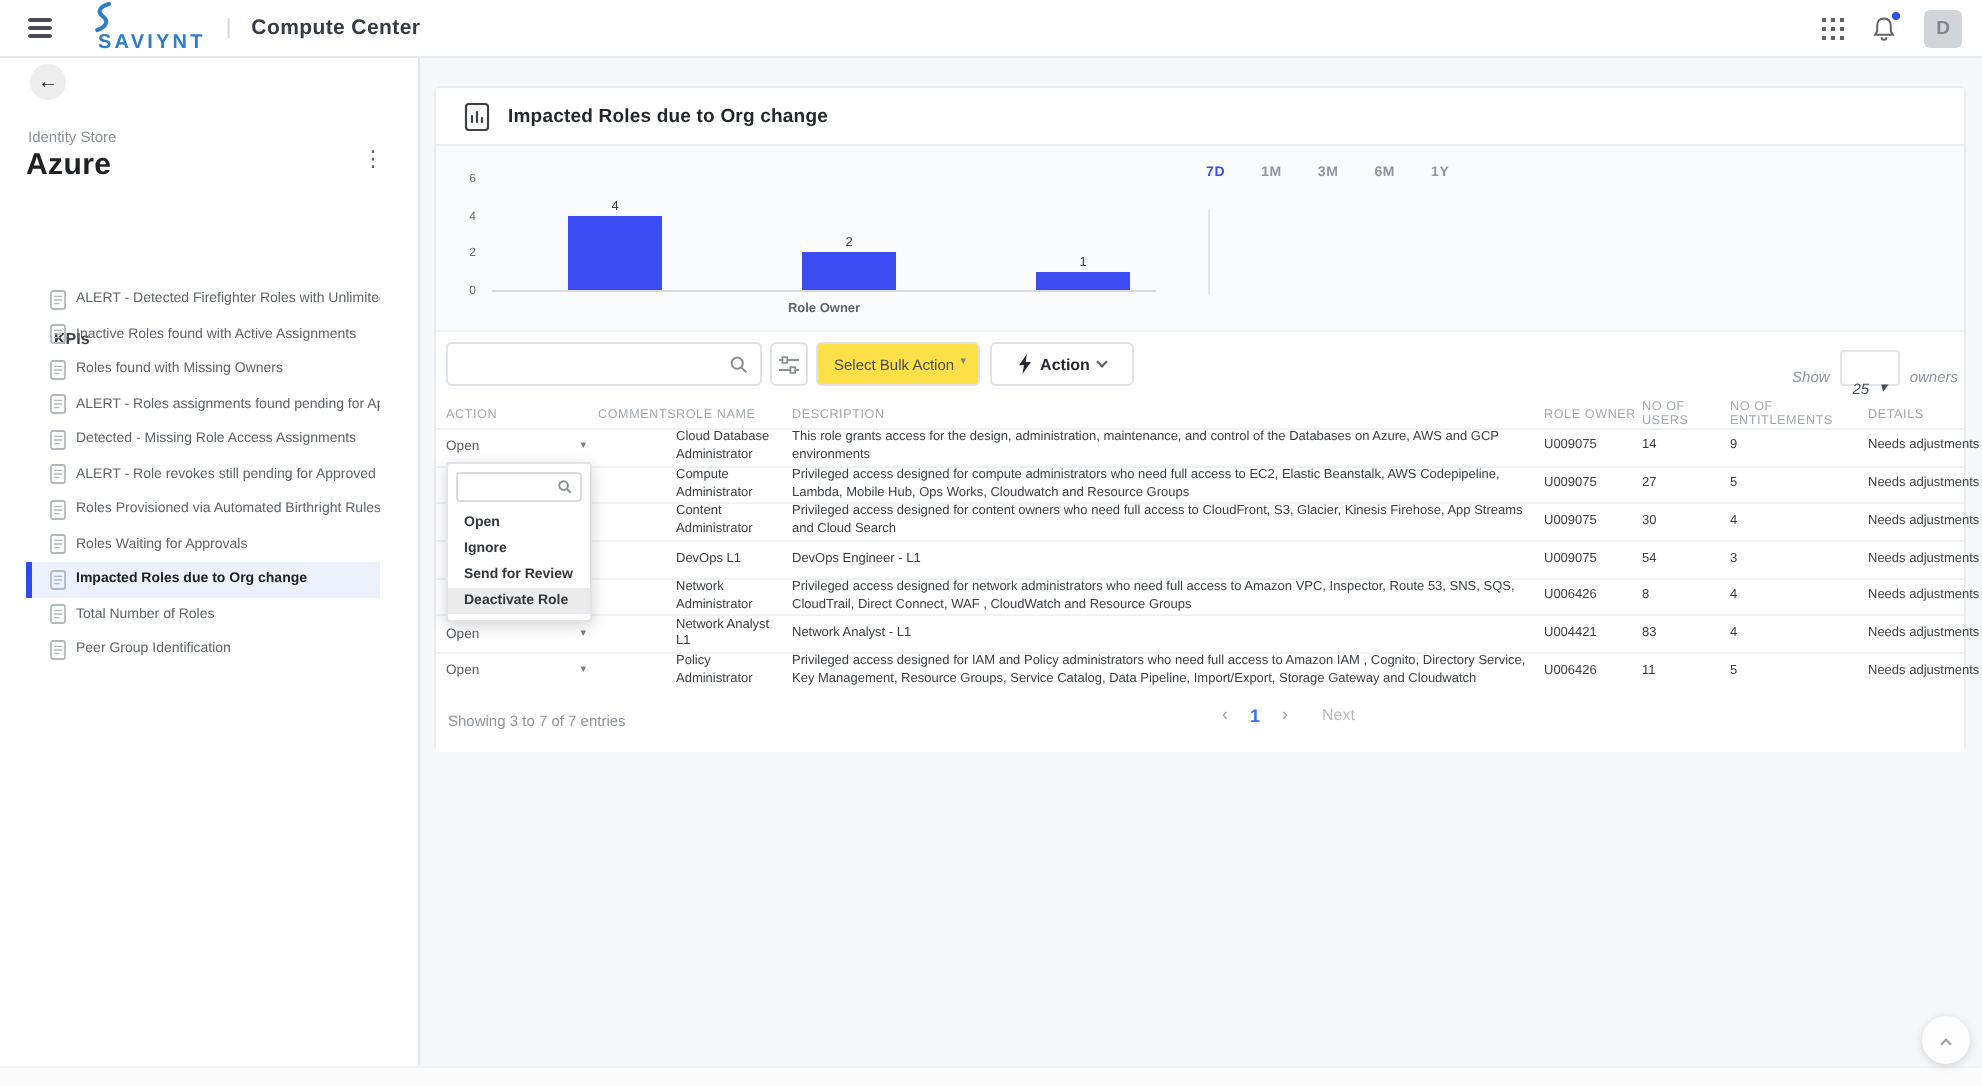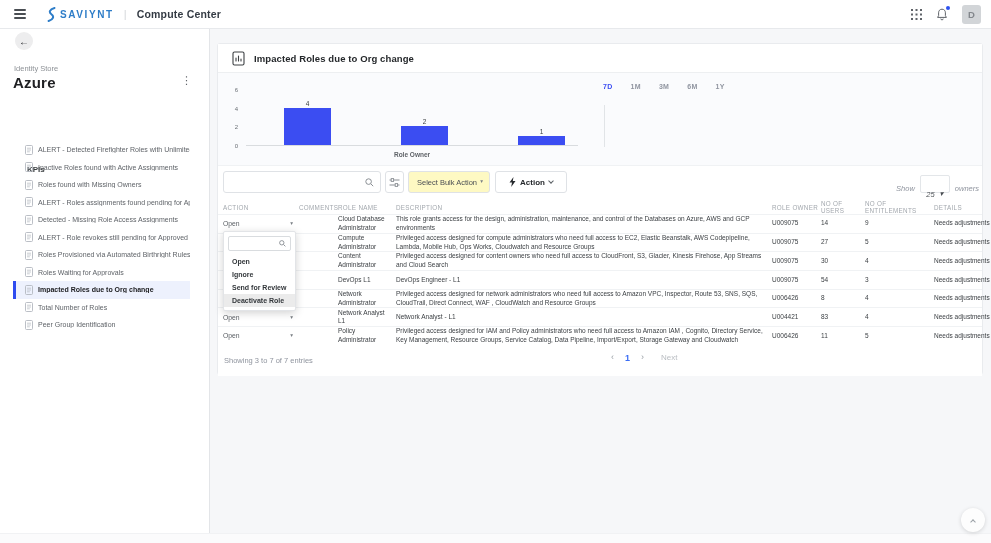--- a/index.html
+++ b/index.html
@@ -4,21 +4,21 @@
 <style>
   * { margin:0; padding:0; box-sizing:border-box; }
   body { font-family:"Liberation Sans", sans-serif; background:#fff; }
   .page { position:relative; width:991px; height:543px; background:#fff; overflow:hidden; }
 
   
   .topbar { position:absolute; left:0; top:0; width:991px; height:29px; background:#fff;
             border-bottom:1px solid #e7e9ec; display:flex; align-items:center; z-index:30; }
   .hamburger { margin-left:14px; width:12px; display:flex; flex-direction:column; gap:2.4px; cursor:pointer; }
   .hamburger i { display:block; height:1.6px; background:#4a4e53; border-radius:1px; }
-  .brand { display:flex; align-items:center; margin-left:20px; }
+  .brand { display:flex; margin-left:20px;flex-direction:column; }
   .brand-text { color:#2e7dc8; font-size:10px; font-weight:bold; letter-spacing:1.6px; margin-left:3px; }
   .tb-sep { color:#d3d6da; margin:0 10px; font-size:11px; }
   .app-title { font-size:10.5px; font-weight:bold; color:#343b44; letter-spacing:.2px; }
   .tb-right { position:absolute; right:10px; top:0; height:29px; display:flex; align-items:center; gap:14px; }
   .avatar { width:19px; height:19px; border-radius:3px; background:#d2d5d8; color:#83878c;
             font-size:9.5px; font-weight:bold; display:flex; align-items:center; justify-content:center; }
   .bell-wrap { position:relative; display:flex; }
   .bell-dot { position:absolute; right:-2px; top:-2px; width:4px; height:4px; border-radius:50%; background:#2c52f0; }
 
   
@@ -61,21 +61,21 @@
 
   
   .toolbar { position:relative; height:34px; background:#fff; }
   .search-box { position:absolute; left:5px; top:5px; width:158px; height:22px; border:1px solid #dfe2e6;
                 border-radius:3px; background:#fff; display:flex; align-items:center; }
   .search-box input { flex:1; border:none; outline:none; font-size:7.5px; padding:0 6px; background:transparent; color:#3a3e42; }
   .search-box .mag { margin-right:6px; display:flex; }
   .filter-btn { position:absolute; left:167px; top:5px; width:19px; height:22px; border:1px solid #dfe2e6;
                 border-radius:3px; background:#fff; display:flex; align-items:center; justify-content:center; cursor:pointer; }
   .bulk-select { position:absolute; left:190px; top:5px; width:82px; height:22px; border:1px solid #dfe2e6;
-                 border-radius:3px; background:#fef9c3; display:flex; align-items:center; justify-content:space-between;
+                 border-radius:3px; background:#fde047; display:flex; align-items:center; justify-content:space-between;
                  padding:0 6px 0 8px; cursor:pointer; }
   .bulk-select .lbl { font-size:7.5px; color:#4a4e53; }
   .action-btn { position:absolute; left:277px; top:5px; width:72px; height:22px; border:1px solid #dfe2e6;
                 border-radius:3px; background:#fff; display:flex; align-items:center; justify-content:center;
                 gap:4px; cursor:pointer; }
   .action-btn .lbl { font-size:8px; font-weight:bold; color:#26292d; }
   .chev { width:4px; height:4px; border-right:1.2px solid #5a5f64; border-bottom:1.2px solid #5a5f64;
           transform:rotate(45deg); margin-top:-2px; }
   .show-wrap { position:absolute; right:3px; top:5px; height:22px; display:flex; align-items:flex-end; gap:5px;font-style:italic; }
   .show-wrap .gray { font-size:7.5px; color:#8f949e; }

